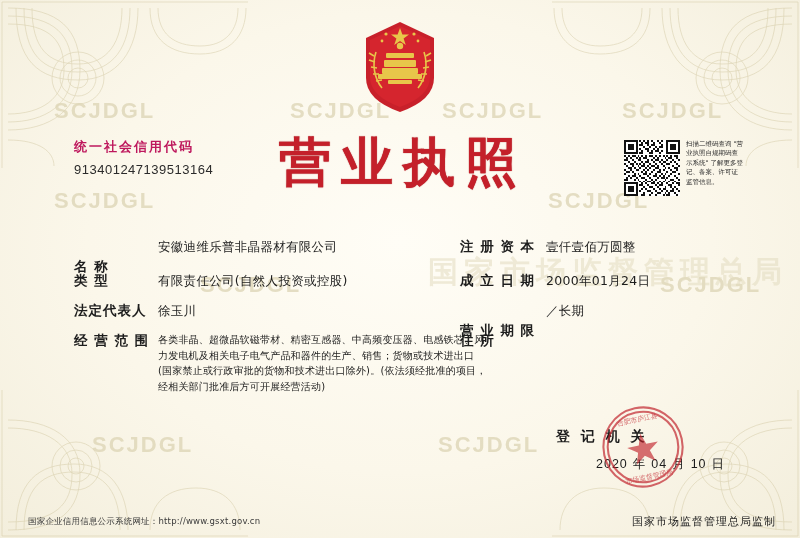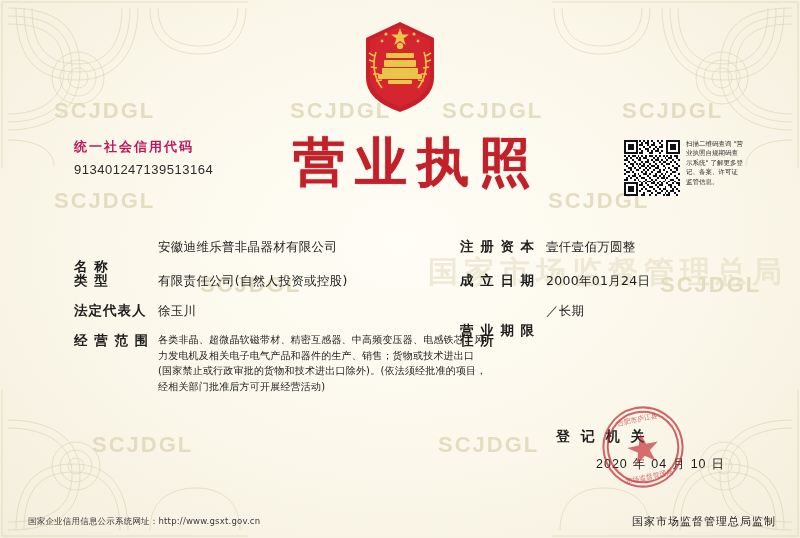--- a/index.html
+++ b/index.html
@@ -48,21 +48,21 @@
     font-weight: bold;
     color: #e3dcc0;
     opacity: 0.55;
     white-space: nowrap;
     letter-spacing: 6px;
   }
 
   
   .title {
     position: absolute;
-    left: 252px;
+    left: 238px;
     top: 128px;
     width: 330px;
     text-align: center;
     font-family: Liberation Serif, serif;
     font-weight: bold;
     font-size: 52px;
     letter-spacing: 10px;
     color: #c4202a;
     text-shadow: 0 0 1px #a3161e;
   }

